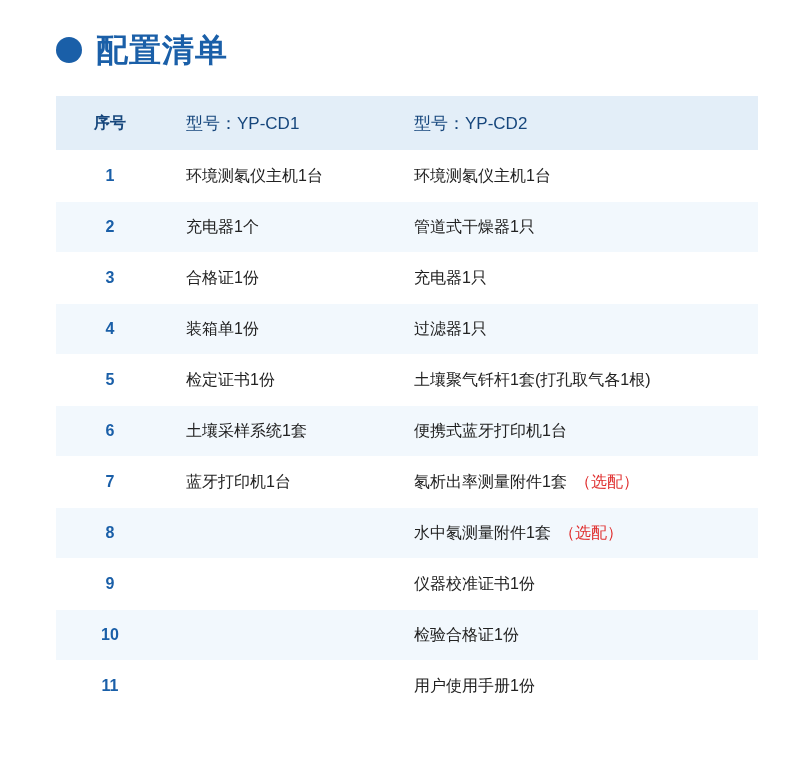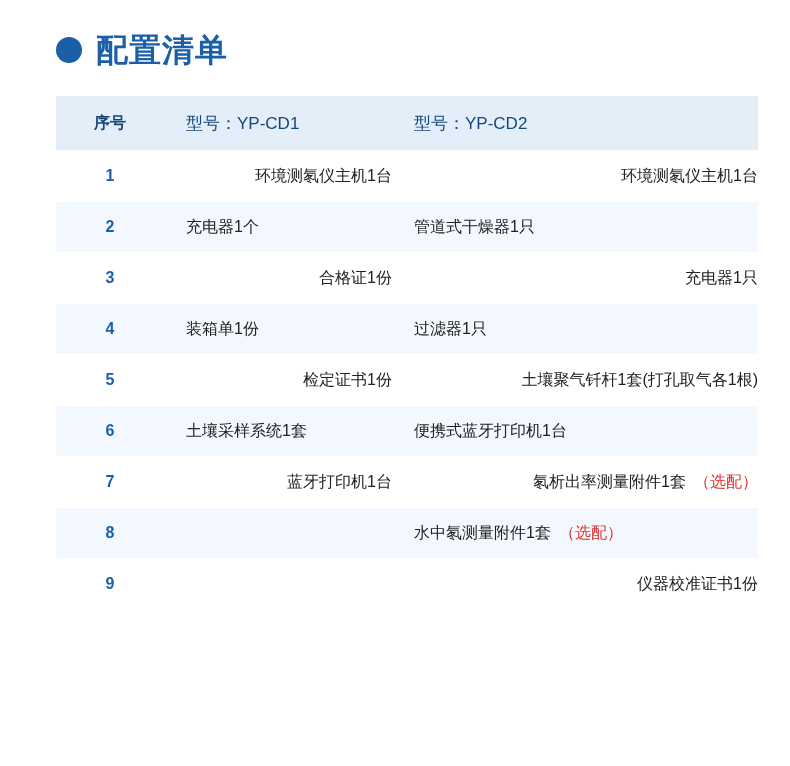--- a/index.html
+++ b/index.html
@@ -81,21 +81,20 @@
     font-size: 17px;
   }
   table.spec thead th.idx {
     color: #16467c;
   }
   tr.odd td {
     background: #f2f8fd;
   }
   tr.even td {
     background: #ffffff;
-    text-align: right;
   }
   .optional {
     color: #e03030;
     font-size: 16px;
     margin-left: 8px;
     white-space: nowrap;
   }
   td.empty { background-clip: padding-box; }
 </style>
 </head>
@@ -161,17 +160,27 @@
           <tr class="odd">
             <td class="idx">8</td>
             <td class="empty"></td>
             <td><span>水中氡测量附件1套</span><span class="optional">（选配）</span></td>
           </tr>
           <tr class="even">
             <td class="idx">9</td>
             <td class="empty"></td>
             <td><span>仪器校准证书1份</span></td>
           </tr>
+          <tr class="odd">
+            <td class="idx">10</td>
+            <td class="empty"></td>
+            <td><span>检验合格证1份</span></td>
+          </tr>
+          <tr class="even">
+            <td class="idx">11</td>
+            <td class="empty"></td>
+            <td><span>用户使用手册1份</span></td>
+          </tr>
         </tbody>
     </table>
   </div>
 
 </div>
 
 </body></html>

